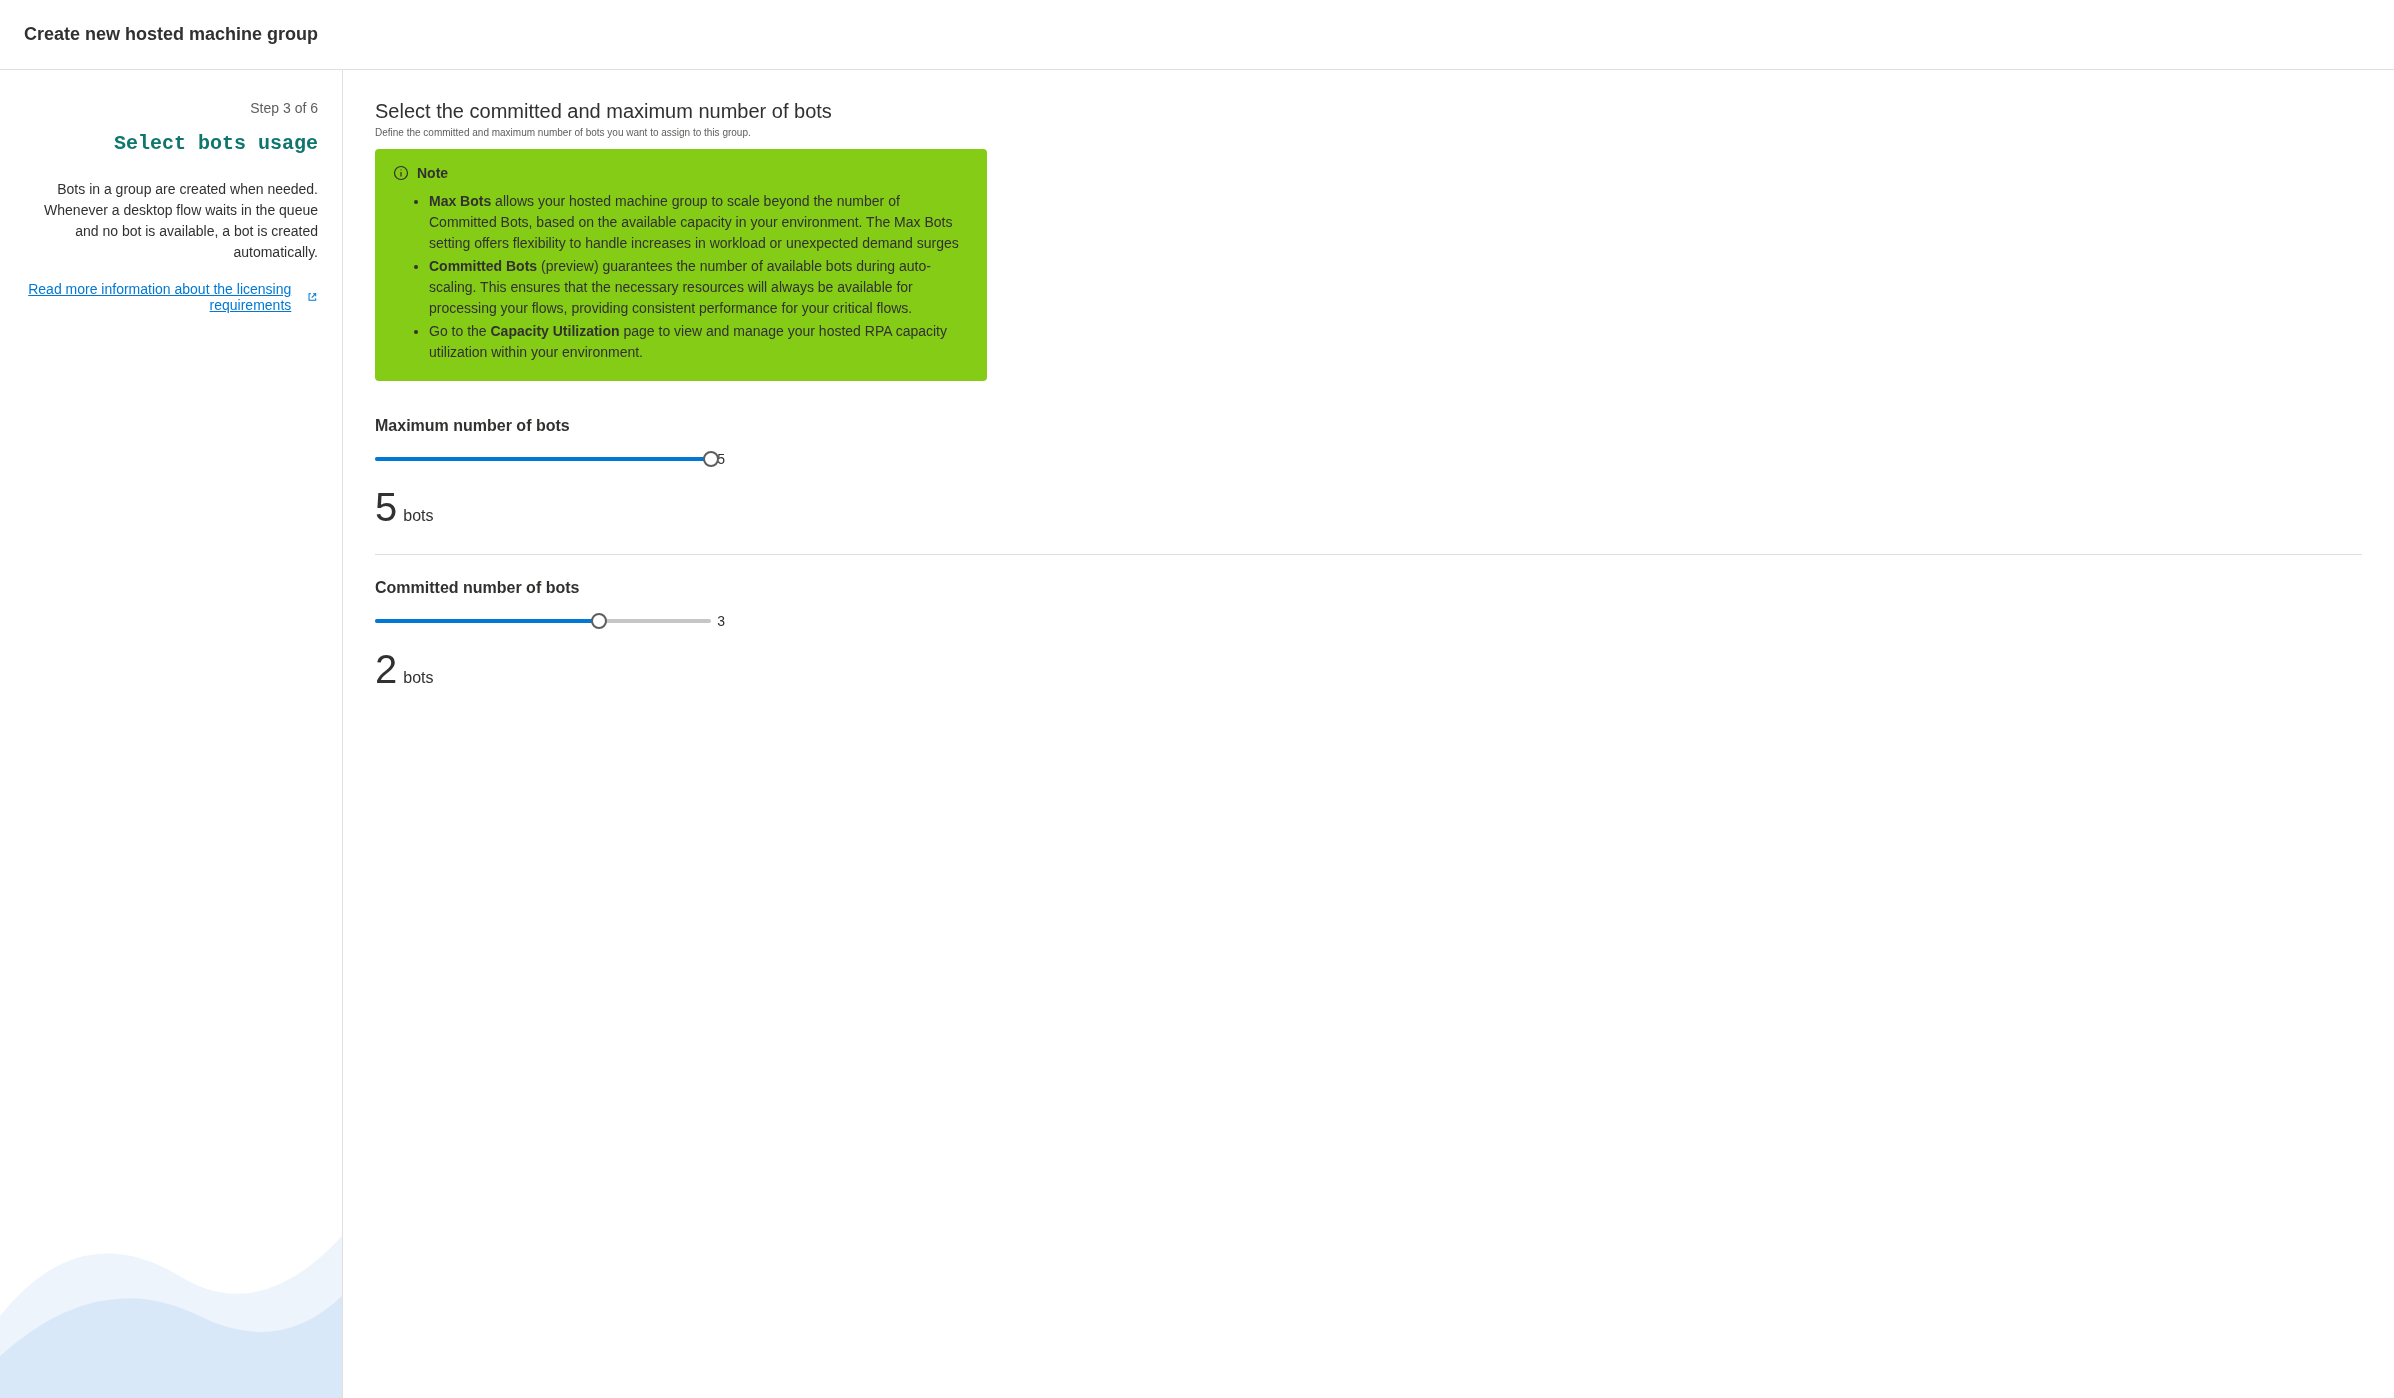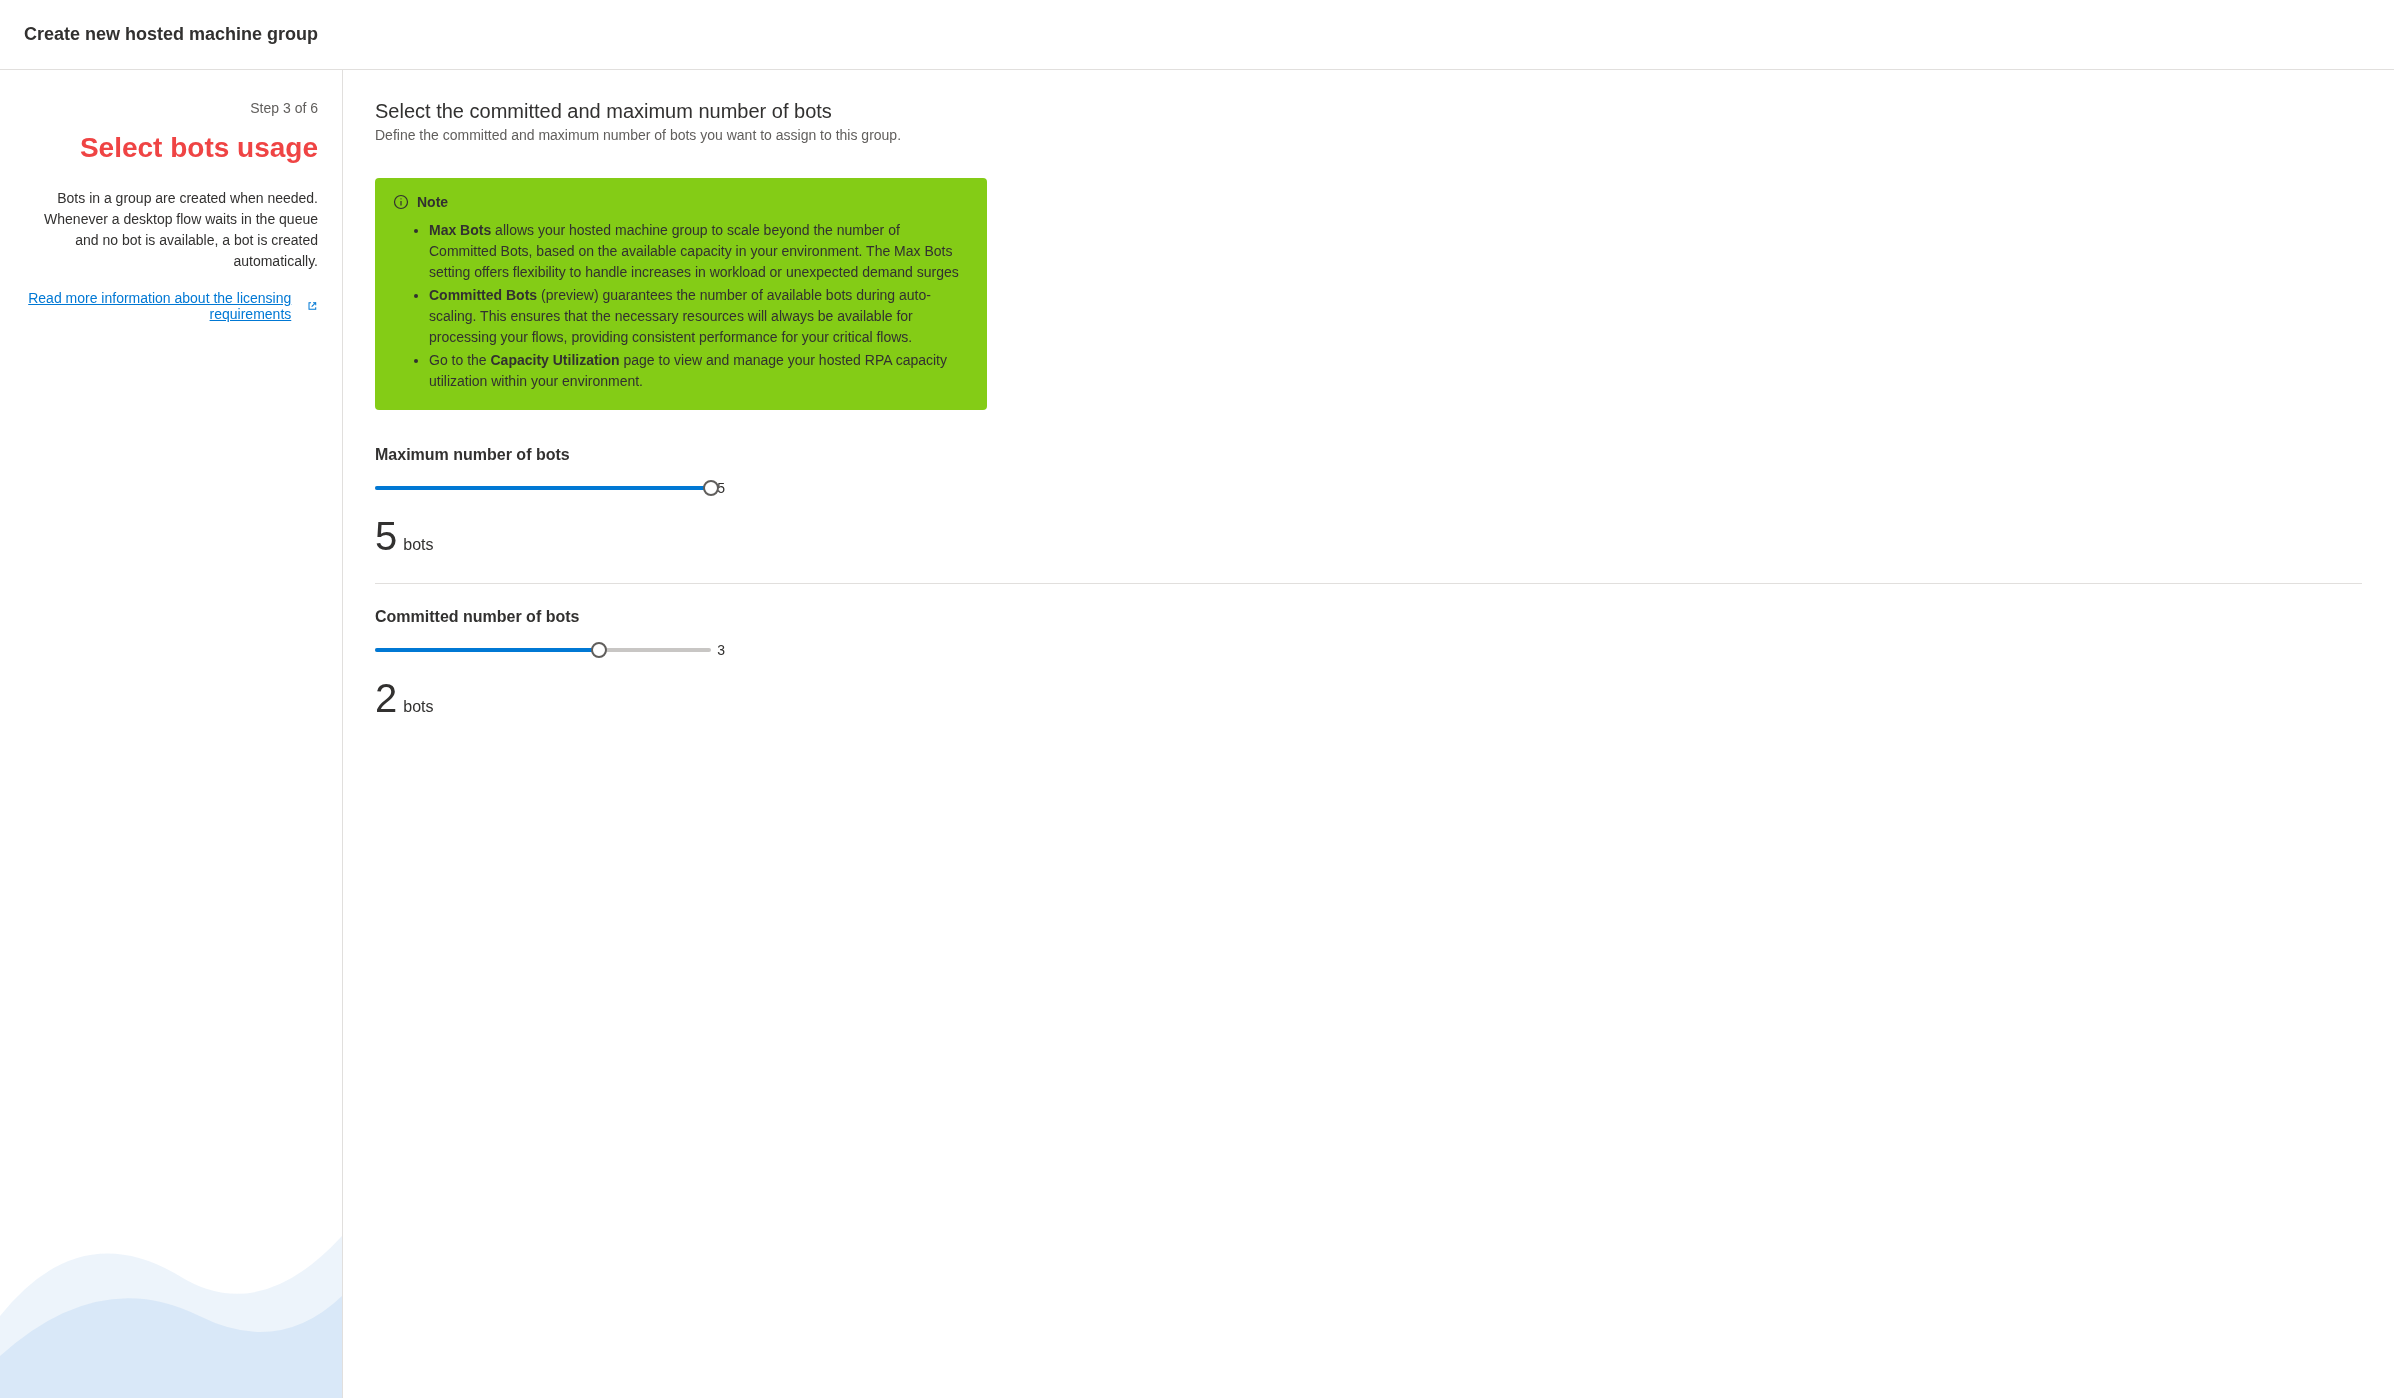--- a/index.html
+++ b/index.html
@@ -49,24 +49,25 @@
       pointer-events: none;
     }
     
     .step-indicator {
       font-size: 14px;
       color: #605e5c;
       margin-bottom: 16px;
     }
     
     .sidebar-title {
-      font-size: 28px;
-      font-weight: 600;
-      color: #ef4444;
+      font-size: 20px;
+      font-weight: 600;
+      color: #0f766e;
       margin-bottom: 24px;
+      font-family: Liberation Mono, monospace;
     }
     
     .sidebar-text {
       font-size: 14px;
       color: #323130;
       line-height: 1.5;
       margin-bottom: 18px;
     }
     
     .sidebar-link {
@@ -97,23 +98,23 @@
     }
     
     .main-title {
       font-size: 20px;
       font-weight: 400;
       color: #323130;
       margin-bottom: 4px;
     }
     
     .main-subtitle {
-      font-size: 14px;
+      font-size: 10px;
       color: #605e5c;
-      margin-bottom: 35px;
+      margin-bottom: 11px;
     }
     
     .note-box {
       background: #84cc16;
       border-radius: 4px;
       padding: 16px 18px;
       width: 612px;
       margin-bottom: 36px;
     }
     

